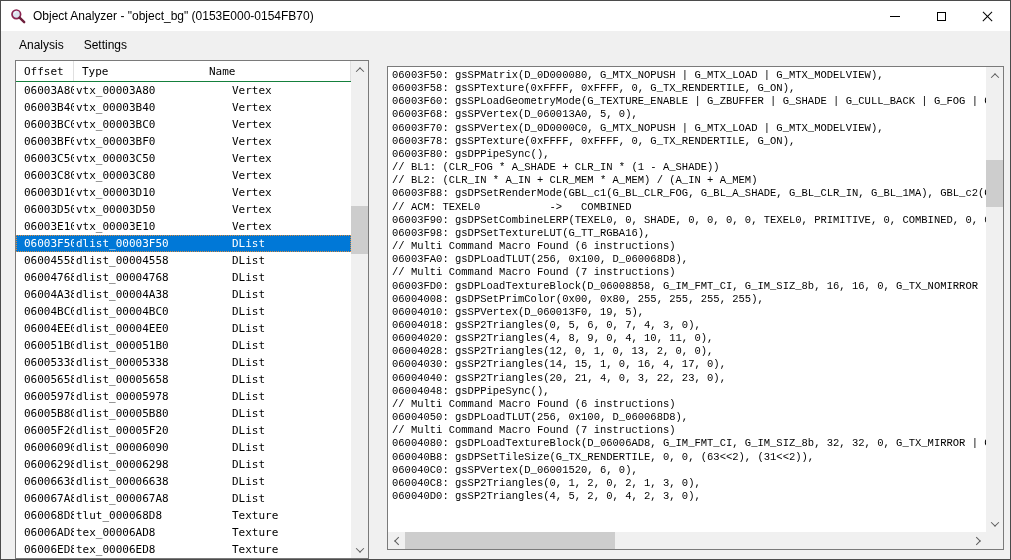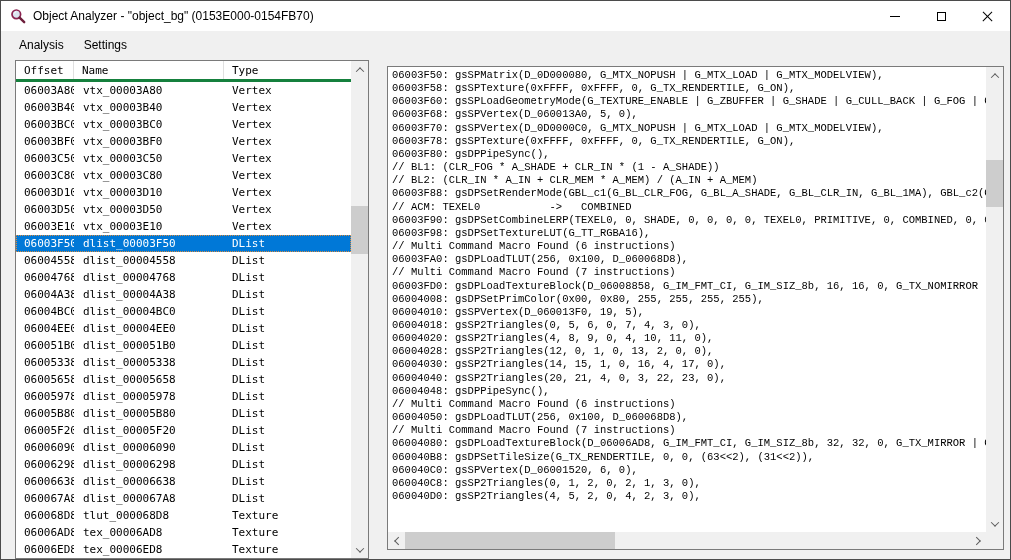--- a/index.html
+++ b/index.html
@@ -66,32 +66,32 @@
     position: absolute; left: 14px; top: 59px; width: 354px; height: 499px;
     background: var(--panel-bg, #fff);
     border: 1px solid var(--panel-border, #7a7a7a);
     font-family: "DejaVu Sans Mono", monospace;
     font-size: 11px; color: #000;
     overflow: hidden;
   }
   .lv-header {
     position: absolute; left: 0; top: 0; right: 17px; height: 21px;
     background: #fff; display: flex; align-items: center;
-    border-bottom: 3px solid #15803d;
+    border-bottom: 1px solid #15803d;
     justify-content: flex-end;
   }
   .lv-header .hc { height: 100%; display: flex; align-items: center; padding-left: 8px; border-right: 1px solid #e0e0e0; }
   .hc.c1 { width: 58px; }
   .hc.c2 { width: 150px; }
   .hc.c3 { flex: 1; border-right: none; }
   .lv-rows { position: absolute; left: 0; top: 21px; right: 17px; bottom: 0; overflow: hidden; }
   .lv-row { display: flex; height: 17px; line-height: 17px; white-space: nowrap; }
   .lv-row span { overflow: hidden; }
   .lv-row .c1 { width: 58px; padding-left: 8px; flex: 0 0 auto; }
-  .lv-row .c2 { width: 150px; padding-left: 9px; flex: 0 0 auto; }
+  .lv-row .c2 { width: 150px; padding-left: 2px; flex: 0 0 auto; }
   .lv-row .c3 { flex: 1; padding-left: 8px; }
   .lv-row.selected {
     background: var(--selection, #0078d7); color: #fff;
     outline: 1px dotted #d98c3f; outline-offset: -1px;
   }
   .lv-vscroll { position: absolute; right: 0; top: 0; width: 17px; height: 100%; }
   .lv-vscroll .sb-btn.top { top: 0; }
   .lv-vscroll .sb-btn.bottom { bottom: 0; }
   .lv-vscroll .sb-thumb { left: 0; width: 17px; top: 145px; height: 48px; }
 
@@ -150,22 +150,22 @@
   </div>
 
   <div class="menubar">
     <div class="menu-item">Analysis</div>
     <div class="menu-item">Settings</div>
   </div>
 
   <div class="listview">
     <div class="lv-header">
       <div class="hc c1">Offset</div>
+      <div class="hc c3">Type</div>
       <div class="hc c2">Name</div>
-      <div class="hc c3">Type</div>
     </div>
     <div class="lv-rows">
 
     <div class="lv-row">
           <span class="c1">06003A80</span>
           <span class="c2">vtx_00003A80</span>
           <span class="c3">Vertex</span>
         </div>
         <div class="lv-row">
           <span class="c1">06003B40</span>

